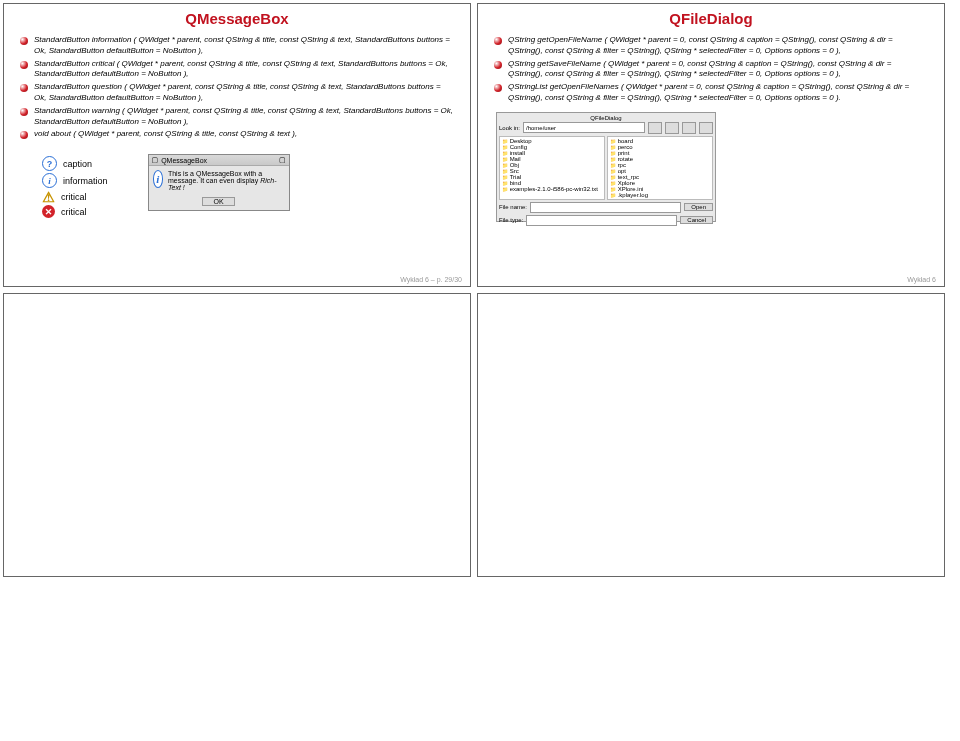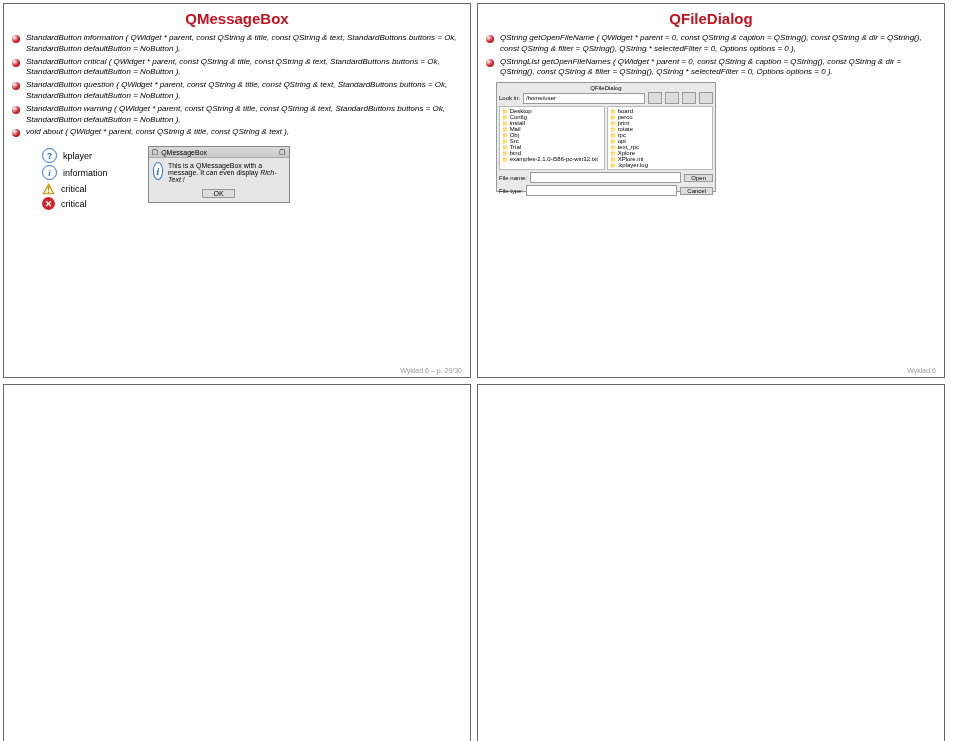--- a/index.html
+++ b/index.html
@@ -11,39 +11,39 @@
     height: 741px;
     overflow: hidden;
   }
   .grid {
     display: flex;
     flex-wrap: wrap;
     width: 960px;
   }
   .slide {
     width: 468px;
-    height: 375px;
+    height: 284px;
     border: 1px solid #666;
     margin: 3px;
     box-sizing: border-box;
     position: relative;
     padding: 6px 8px 4px 8px;
     overflow: hidden;
   }
   .title {
     text-align: center;
     font-size: 15px;
     font-weight: bold;
     color: #c1121f;
     margin: 0 0 6px 0;
   }
   ul.api {
     list-style: none;
     padding: 0;
-    margin: 0;
+    margin: 8px;
   }
   ul.api > li {
     position: relative;
     padding-left: 14px;
     font-size: 8px;
     font-style: italic;
     line-height: 1.35;
     margin-bottom: 2px;
     color: #000;
   }
@@ -179,21 +179,21 @@
       <li>StandardButton critical ( QWidget * parent, const QString &amp; title, const QString &amp; text, StandardButtons buttons = Ok, StandardButton defaultButton = NoButton ),</li>
       <li>StandardButton question ( QWidget * parent, const QString &amp; title, const QString &amp; text, StandardButtons buttons = Ok, StandardButton defaultButton = NoButton ),</li>
       <li>StandardButton warning ( QWidget * parent, const QString &amp; title, const QString &amp; text, StandardButtons buttons = Ok, StandardButton defaultButton = NoButton ),</li>
       <li>void about ( QWidget * parent, const QString &amp; title, const QString &amp; text ),</li>
     </ul>
 
     <div style="display:flex;align-items:flex-start;">
       <div class="icon-tbl">
         <div class="icon-row">
             <span class="mini-ico ico-q">?</span>
-            <span>kplayer</span>
+            <span>caption</span>
           </div>
         <div class="icon-row">
             <span class="mini-ico ico-i">i</span>
             <span>information</span>
           </div>
         <div class="icon-row">
             <span class="mini-ico ico-w">⚠</span>
             <span>critical</span>
           </div>
         <div class="icon-row">
@@ -221,20 +221,21 @@
       </div>
     </div>
 
     <div class="footer">Wykład 6 – p. 29/30</div>
   </div>
 
   <div class="slide">
     <h2 class="title">QFileDialog</h2>
     <ul class="api">
       <li>QString getOpenFileName ( QWidget * parent = 0, const QString &amp; caption = QString(), const QString &amp; dir = QString(), const QString &amp; filter = QString(), QString * selectedFilter = 0, Options options = 0 ),</li>
+      <li>QString getSaveFileName ( QWidget * parent = 0, const QString &amp; caption = QString(), const QString &amp; dir = QString(), const QString &amp; filter = QString(), QString * selectedFilter = 0, Options options = 0 ),</li>
       <li>QStringList getOpenFileNames ( QWidget * parent = 0, const QString &amp; caption = QString(), const QString &amp; dir = QString(), const QString &amp; filter = QString(), QString * selectedFilter = 0, Options options = 0 ).</li>
     </ul>
 
     <div class="fd-shot">
       <div style="text-align:center;margin-bottom:1px;">QFileDialog</div>
       <div class="fd-top">
         <span>Look in:</span>
         <input value="/home/user" style="">
         <span class="fd-btn"></span>
         <span class="fd-btn"></span>

